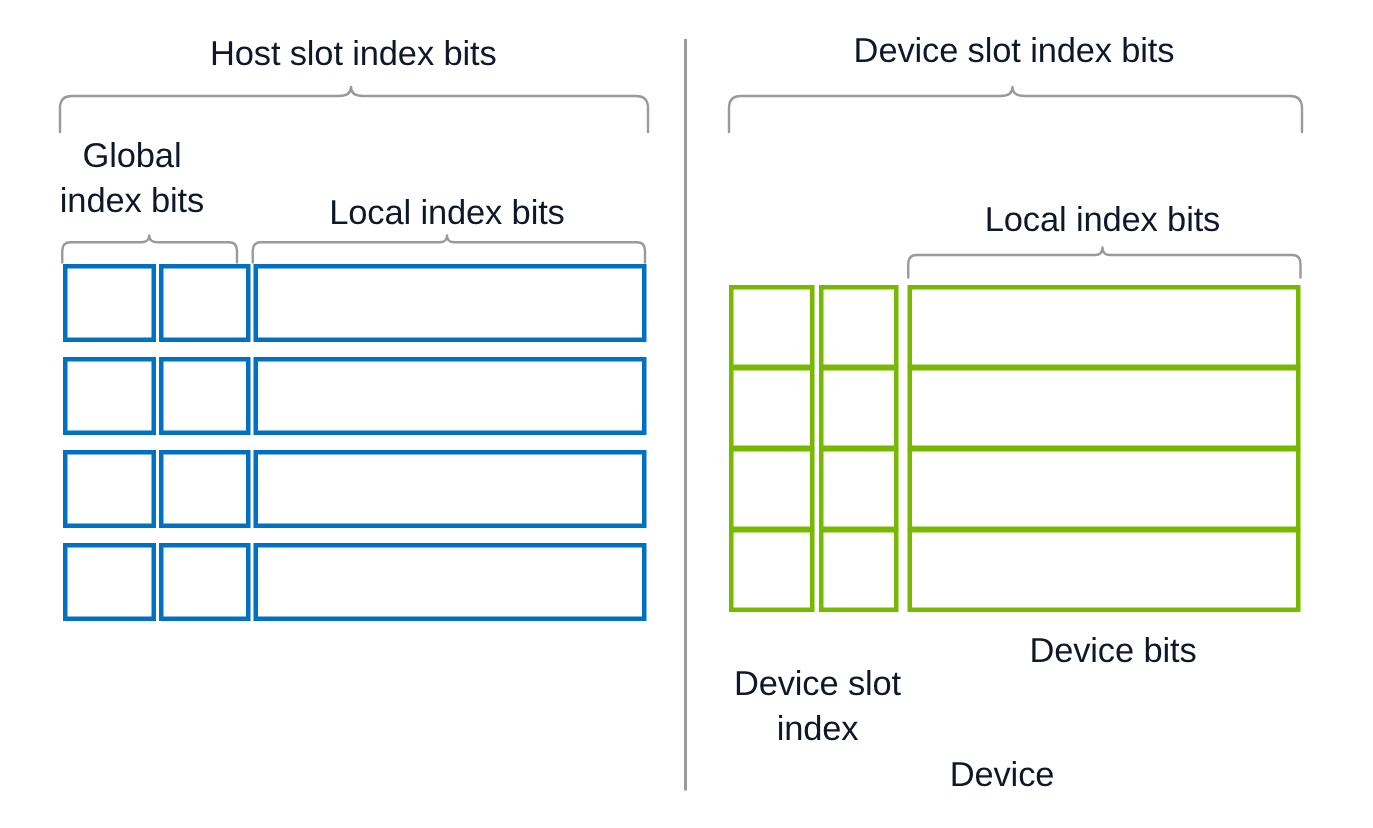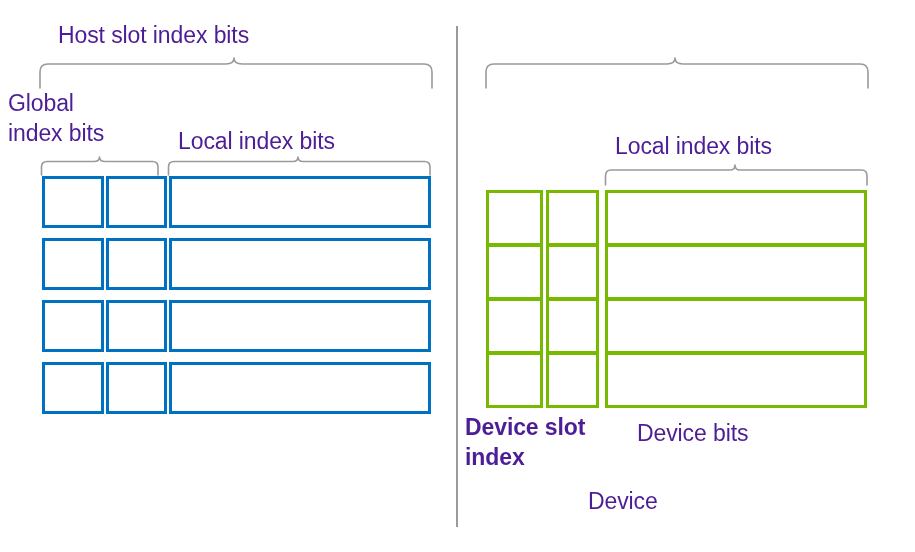--- a/index.html
+++ b/index.html
@@ -15,21 +15,22 @@
     position: relative;
     width: 915px;
     height: 552px;
     background: #ffffff;
     overflow: hidden;
   }
   .lbl {
     position: absolute;
     font-size: 23px;
     line-height: 30px;
-    color: #4c1d95;
+    color: #0f172a;
+    text-align: center;
     white-space: pre-line;
     letter-spacing: -0.1px;
   }
   .box {
     position: absolute;
     box-sizing: border-box;
     background: #ffffff;
   }
   .host-box {
     border: 3px solid #0070C0;
@@ -93,20 +94,21 @@
   <div class="box host-box" style="left:169px; top:300px; width:262px; height:52px;"></div>
 
   <div class="box host-box" style="left:42px;  top:362px; width:62px;  height:52px;"></div>
   <div class="box host-box" style="left:106px; top:362px; width:61px;  height:52px;"></div>
   <div class="box host-box" style="left:169px; top:362px; width:262px; height:52px;"></div>
 
 
 
   <div class="divider" style="left:456px; top:26px; width:1.5px; height:501px;"></div>
 
+  <div class="lbl" style="left:508px; top:18px; width:336px;">Device slot index bits</div>
 
   <svg class="brace-svg" style="left:484px; top:58px;" width="386" height="30" viewBox="0 0 386 30">
     <path class="brace-path" d="M2,30 L2,14 Q2,6 10,6 L183,6 Q191,6 191,0 Q191,6 199,6 L376,6 Q384,6 384,14 L384,30"></path>
   </svg>
 
   <div class="lbl" style="left:615px; top:131px; width:240px;">Local index bits</div>
 
   <svg class="brace-svg" style="left:604px; top:165px;" width="265" height="20" viewBox="0 0 265 20">
     <path class="brace-path" d="M1.5,20 L1.5,11 Q1.5,5 7,5 L126,5 Q131,5 131,0 Q131,5 136,5 L257.5,5 Q263,5 263,11 L263,20"></path>
   </svg>
@@ -119,20 +121,20 @@
   <div class="dev-cell" style="left:546px; top:190px; width:53px; height:56px;"></div>
   <div class="dev-cell" style="left:546px; top:244px; width:53px; height:56px;"></div>
   <div class="dev-cell" style="left:546px; top:298px; width:53px; height:56px;"></div>
   <div class="dev-cell" style="left:546px; top:352px; width:53px; height:56px;"></div>
 
   <div class="dev-cell" style="left:605px; top:190px; width:262px; height:56px;"></div>
   <div class="dev-cell" style="left:605px; top:244px; width:262px; height:56px;"></div>
   <div class="dev-cell" style="left:605px; top:298px; width:262px; height:56px;"></div>
   <div class="dev-cell" style="left:605px; top:352px; width:262px; height:56px;"></div>
 
-  <div class="lbl" style="left:465px; top:412px; width:160px;font-weight:bold;">Device slot
+  <div class="lbl" style="left:465px; top:440px; width:160px;">Device slot
 index</div>
 
   <div class="lbl" style="left:637px; top:418px; width:210px;">Device bits</div>
 
-  <div class="lbl" style="left:588px; top:486px; width:160px;">Device</div>
+  <div class="lbl" style="left:588px; top:501px; width:160px;">Device</div>
 
 </div>
 
 </body></html>

